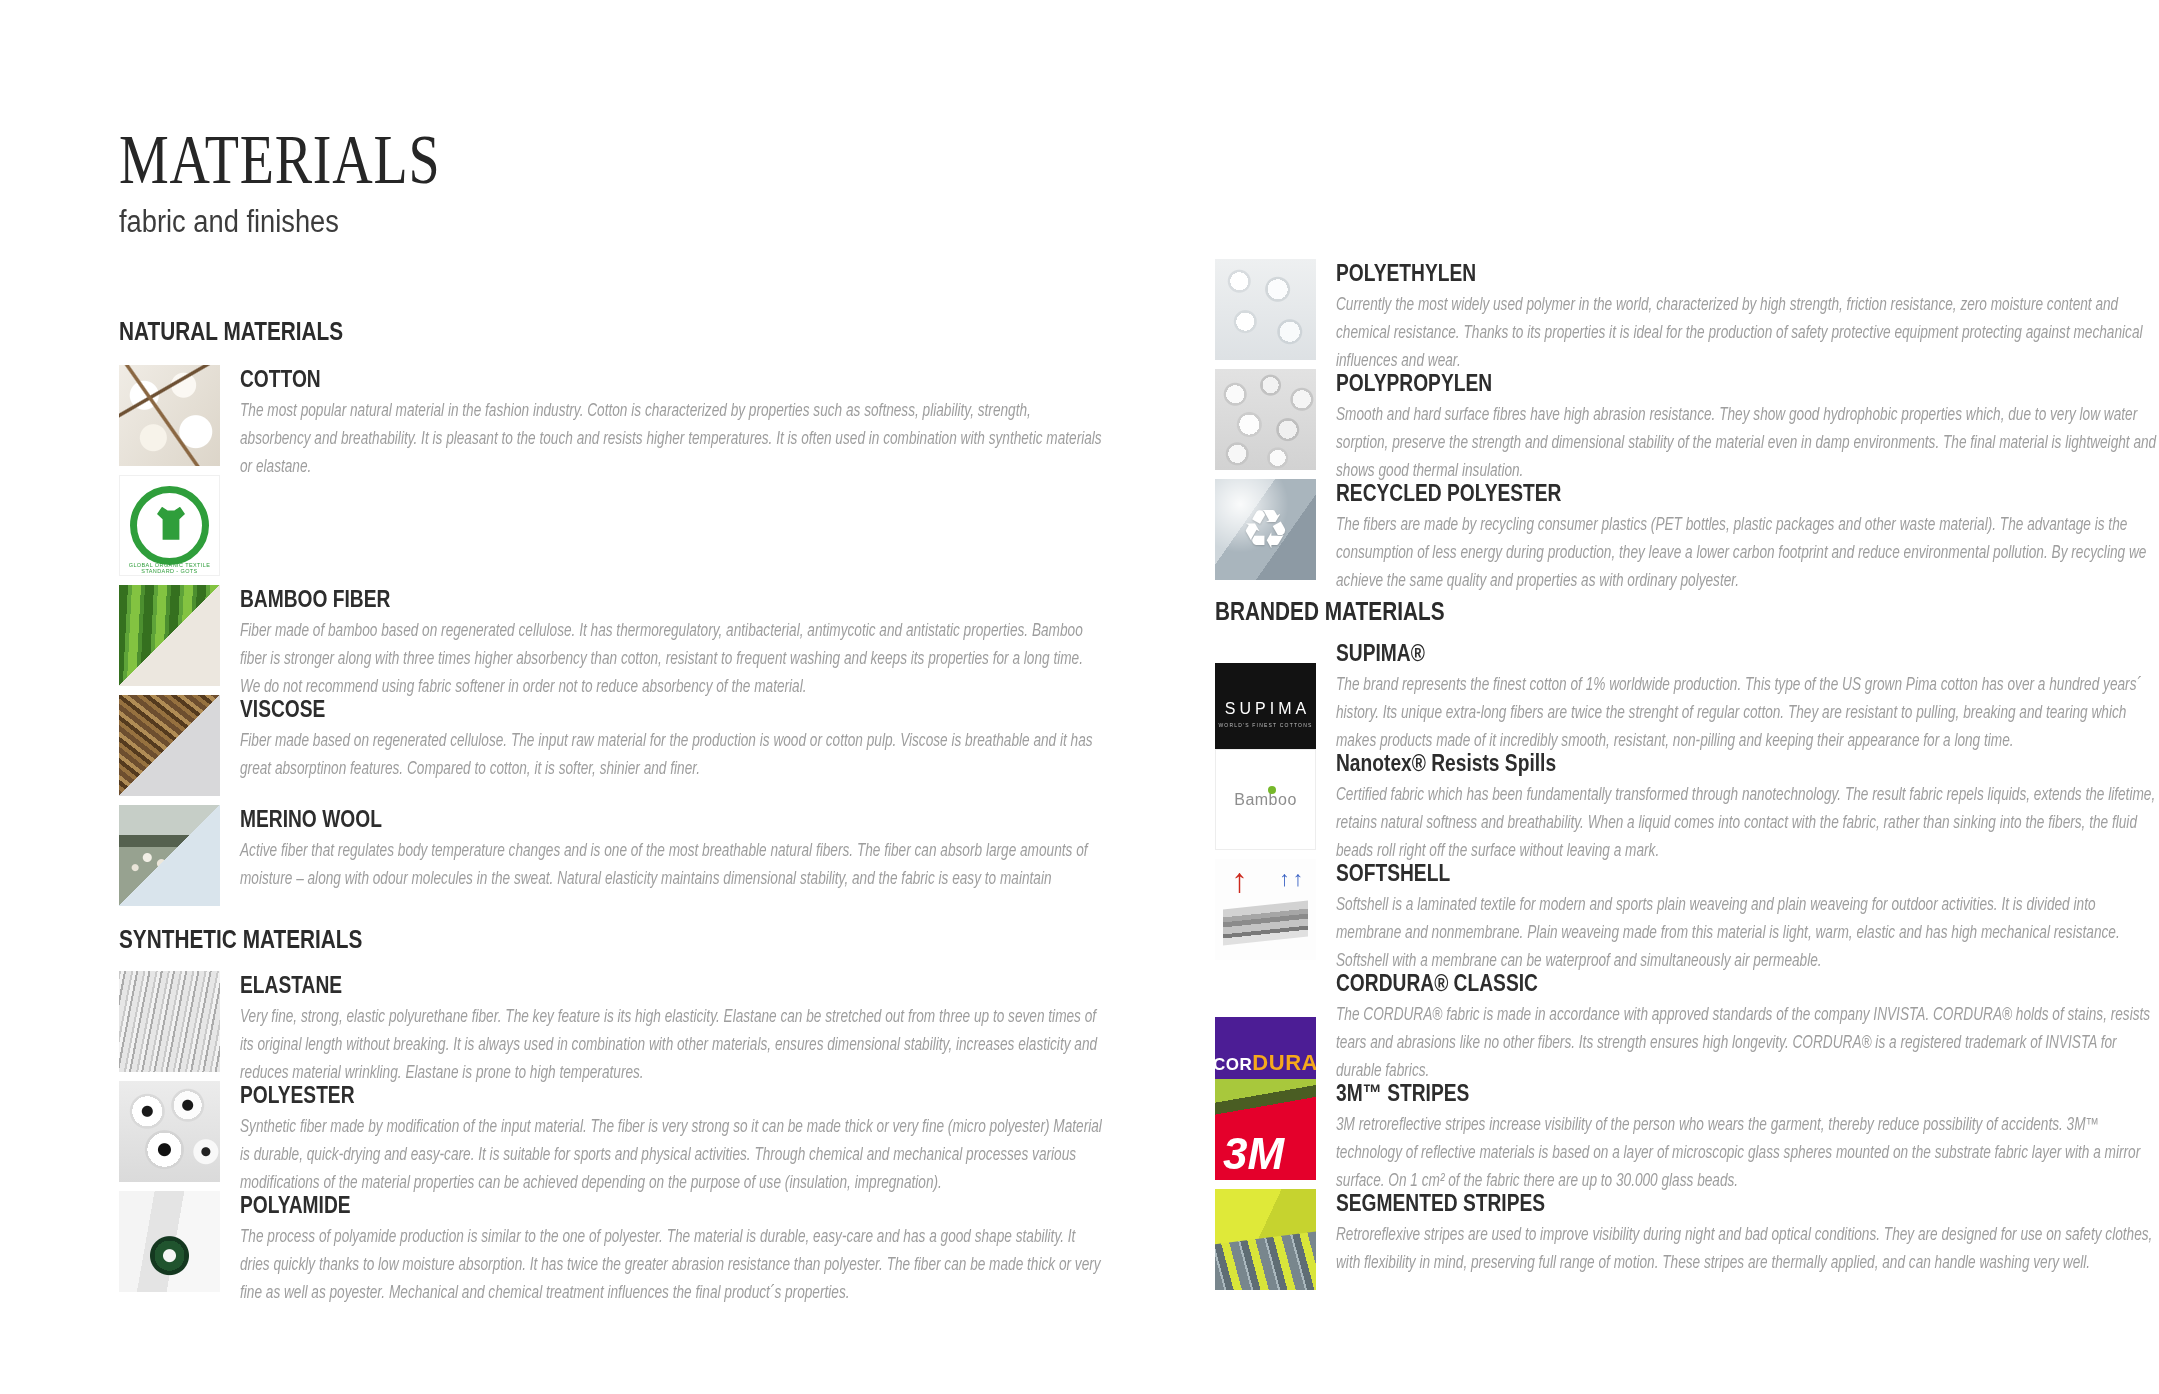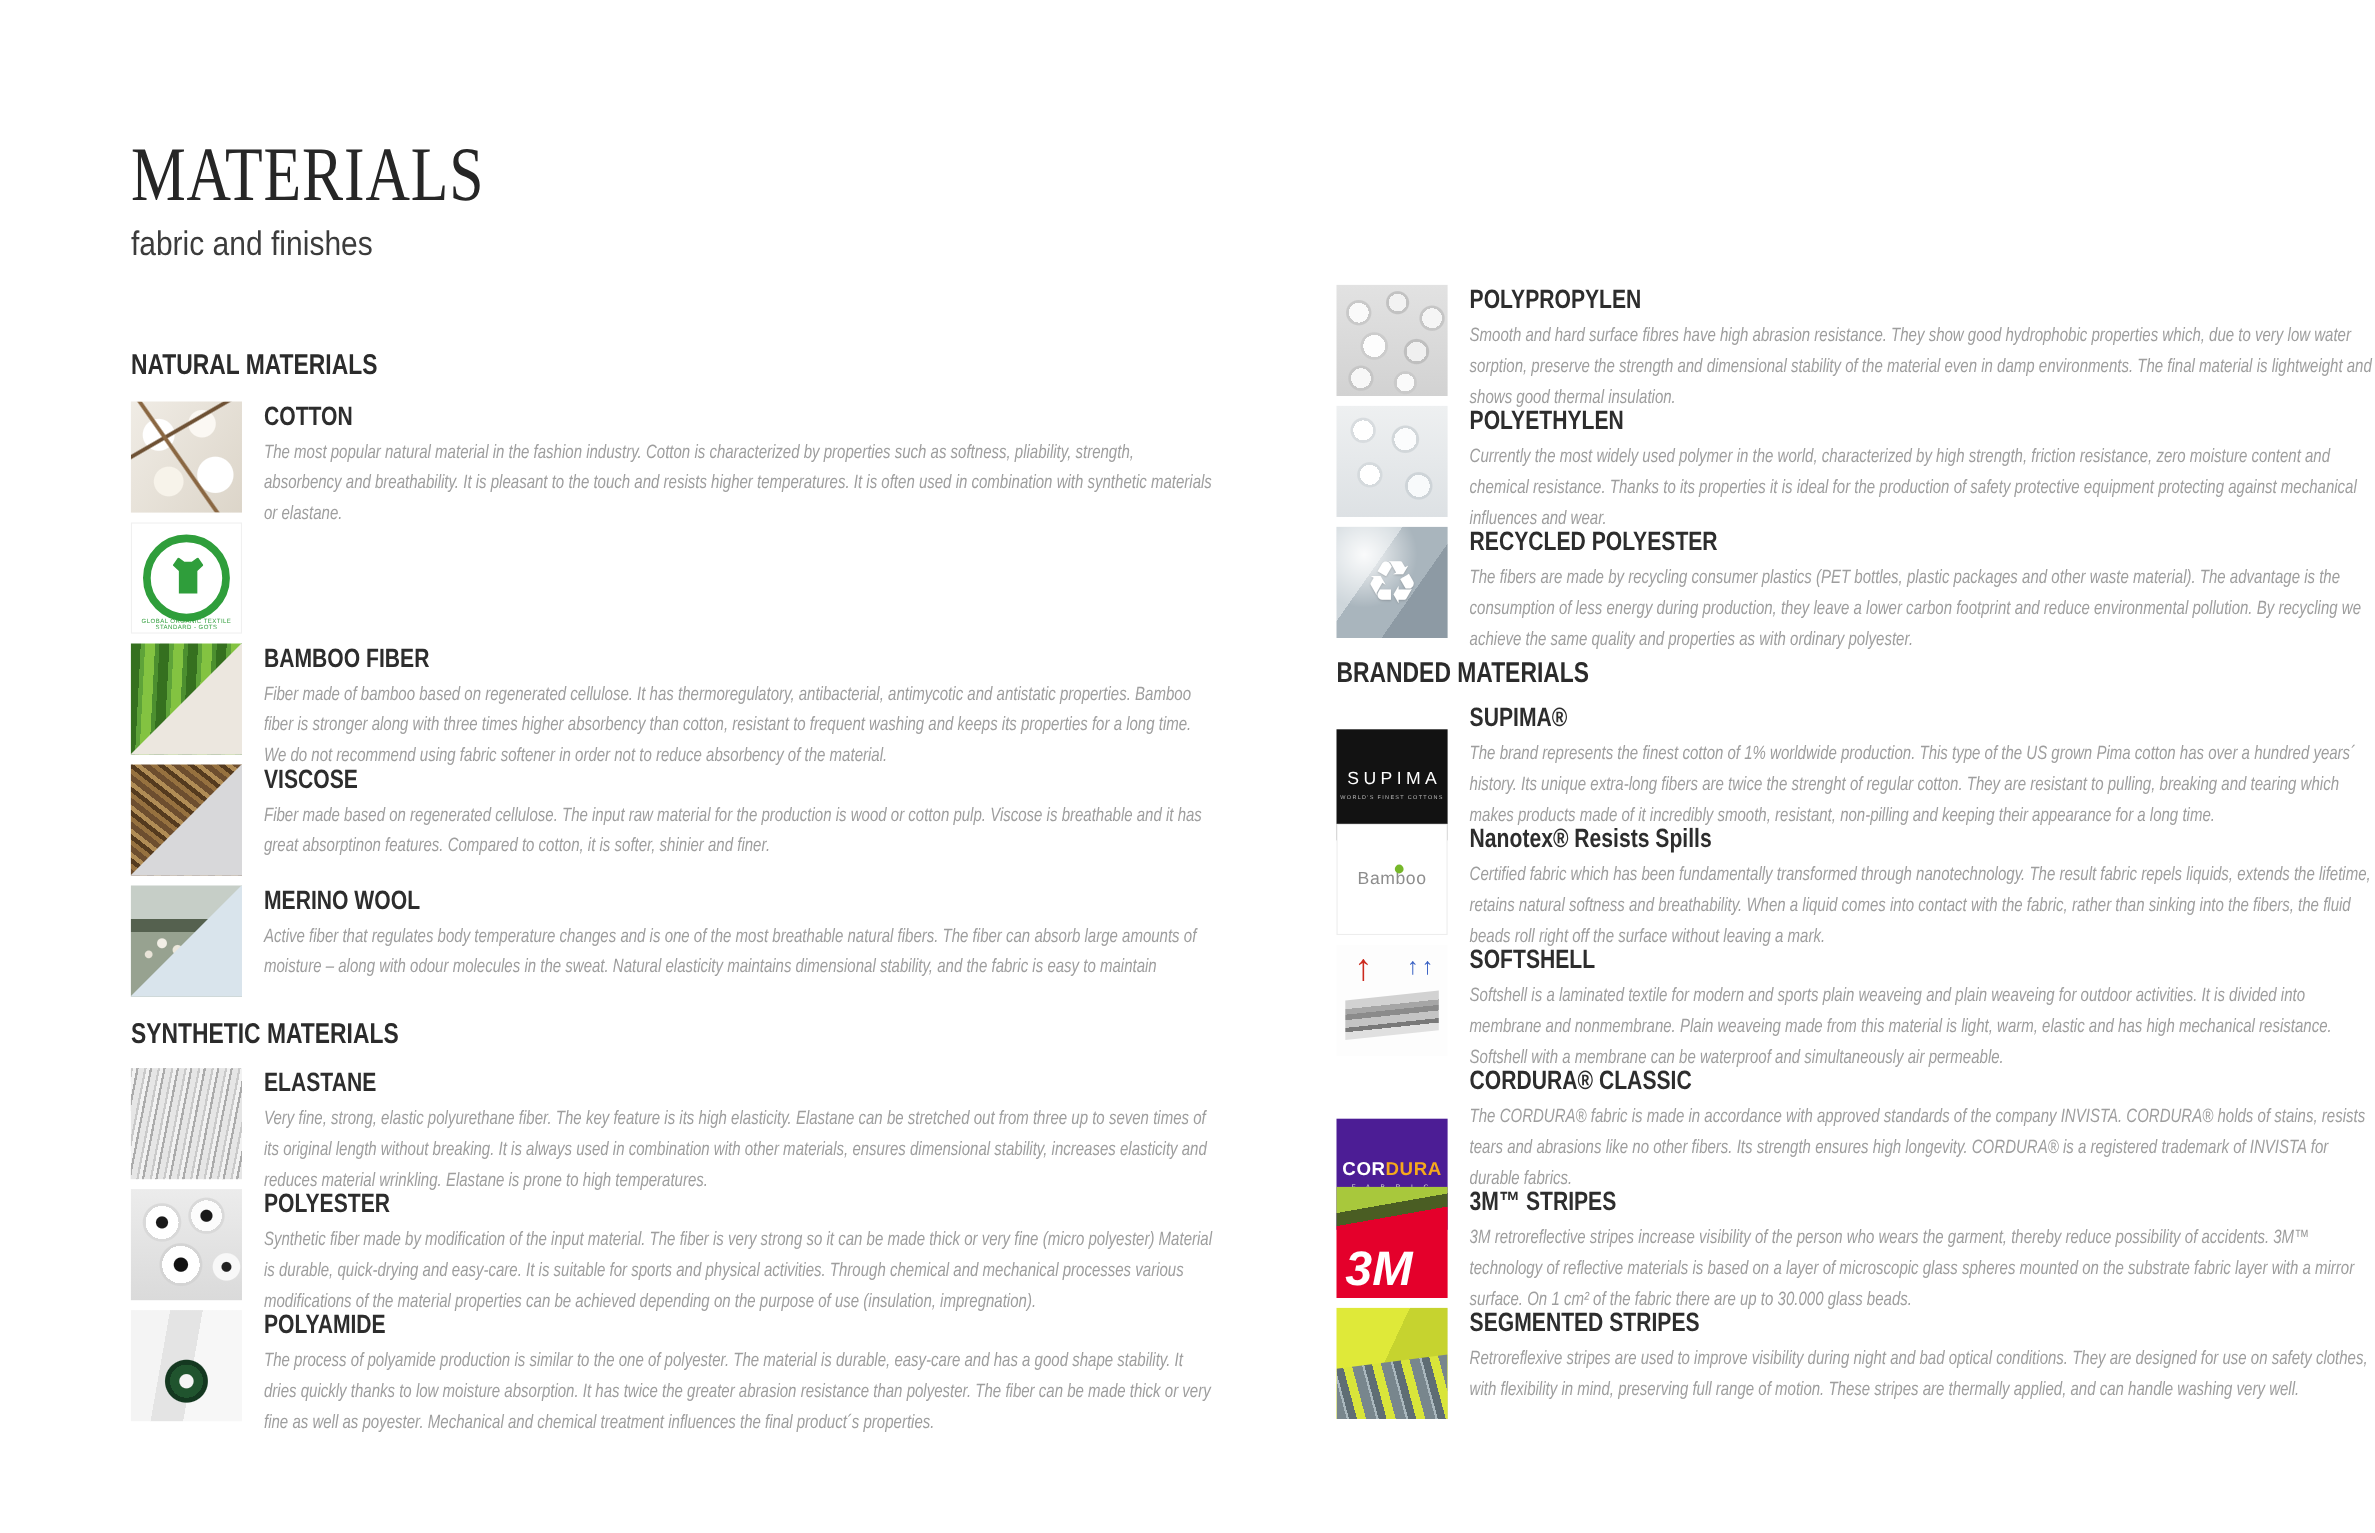--- a/index.html
+++ b/index.html
@@ -132,21 +132,21 @@
 
   .t-softshell { background:#fdfdfd; }
   .t-softshell::before { content:""; position:absolute; left:8px; right:8px; top:46px; height:36px;
     background:linear-gradient(#d2d2d2 0 8px, #a6a6a6 8px 13px, #8b8b8b 13px 18px, #c4c4c4 18px 25px, #797979 25px 29px, #e0e0e0 29px 36px);
     transform:skewY(-6deg); }
   .t-softshell .logo-main   { position:absolute; left:16px; top:4px; color:#cc2a1e; font-size:34px; font-weight:700; line-height:1; }
   .t-softshell .logo-accent { position:absolute; right:10px; top:9px; color:#3a62c4; font-size:21px; font-weight:700; letter-spacing:3px; line-height:1; }
 
   .t-cordura { background:#4c1d95;margin-top:48px; }
   .t-cordura .logo-main   { color:#ffffff; font-size:17px; font-weight:700; letter-spacing:0.5px; }
-  .t-cordura .logo-accent { color:#f5a81c; font-size:17px; font-weight:700; letter-spacing:0.5px; }
+  .t-cordura .logo-accent { color:#f5a81c; font-size:22px; font-weight:700; letter-spacing:0.5px; }
   .t-cordura .logo-sub    { color:#d8d8d8; font-size:6px; letter-spacing:4px; margin-top:4px; }
 
   .t-3m { background:linear-gradient(170deg, #a8c83c 0 20%, #4a5d23 20% 30%, #e4002b 30% 100%); }
   .t-3m .logo-main { position:absolute; left:8px; bottom:4px; color:#ffffff; font-size:44px;
     font-weight:700; font-style:italic; line-height:1;margin-top:35px; }
 
   .t-segmented { background:linear-gradient(115deg, #dfe939 0 45%, #c6d32f 45% 100%); }
   .t-segmented::before { content:""; position:absolute; left:0; bottom:0; width:100%; height:58%;
     background:repeating-linear-gradient(75deg, #78868d 0 9px, #aab8be 9px 11px, #5f6d74 11px 18px, #d9e53a 18px 26px);
     clip-path:polygon(0 100%, 0 22%, 100% 0, 100% 100%); }
@@ -270,48 +270,48 @@
       <div class="item-desc">The process of polyamide production is similar to the one of polyester. The material is durable, easy-care and has a good shape stability. It dries quickly thanks to low moisture absorption. It has twice the greater abrasion resistance than polyester. The fiber can be made thick or very fine as well as poyester. Mechanical and chemical treatment influences the final product´s properties.</div>
     </div>
   </div>
 </div>
 </div>
 
 <div class="col col-right">
   <div class="section" id="sec2">
 
   <div class="item">
+    <div class="thumb t-polyethylen">
+      <div class="logo-line">
+        
+        
+      </div>
+
+    </div>
+    <div class="item-text">
+      <div class="item-name">POLYETHYLEN</div>
+      <div class="item-desc">Currently the most widely used polymer in the world, characterized by high strength, friction resistance, zero moisture content and chemical resistance. Thanks to its properties it is ideal for the production of safety protective equipment protecting against mechanical influences and wear.</div>
+    </div>
+  </div>
+
+  <div class="item">
     <div class="thumb t-polypropylen">
       <div class="logo-line">
         
         
       </div>
 
     </div>
     <div class="item-text">
       <div class="item-name">POLYPROPYLEN</div>
       <div class="item-desc">Smooth and hard surface fibres have high abrasion resistance. They show good hydrophobic properties which, due to very low water sorption, preserve the strength and dimensional stability of the material even in damp environments. The final material is lightweight and shows good thermal insulation.</div>
     </div>
   </div>
 
   <div class="item">
-    <div class="thumb t-polyethylen">
-      <div class="logo-line">
-        
-        
-      </div>
-
-    </div>
-    <div class="item-text">
-      <div class="item-name">POLYETHYLEN</div>
-      <div class="item-desc">Currently the most widely used polymer in the world, characterized by high strength, friction resistance, zero moisture content and chemical resistance. Thanks to its properties it is ideal for the production of safety protective equipment protecting against mechanical influences and wear.</div>
-    </div>
-  </div>
-
-  <div class="item">
     <div class="thumb t-recycled">
       <div class="logo-line">
         <span class="logo-main">♻</span>
 
       </div>
 
     </div>
     <div class="item-text">
       <div class="item-name">RECYCLED POLYESTER</div>
       <div class="item-desc">The fibers are made by recycling consumer plastics (PET bottles, plastic packages and other waste material). The advantage is the consumption of less energy during production, they leave a lower carbon footprint and reduce environmental pollution. By recycling we achieve the same quality and properties as with ordinary polyester.</div>

